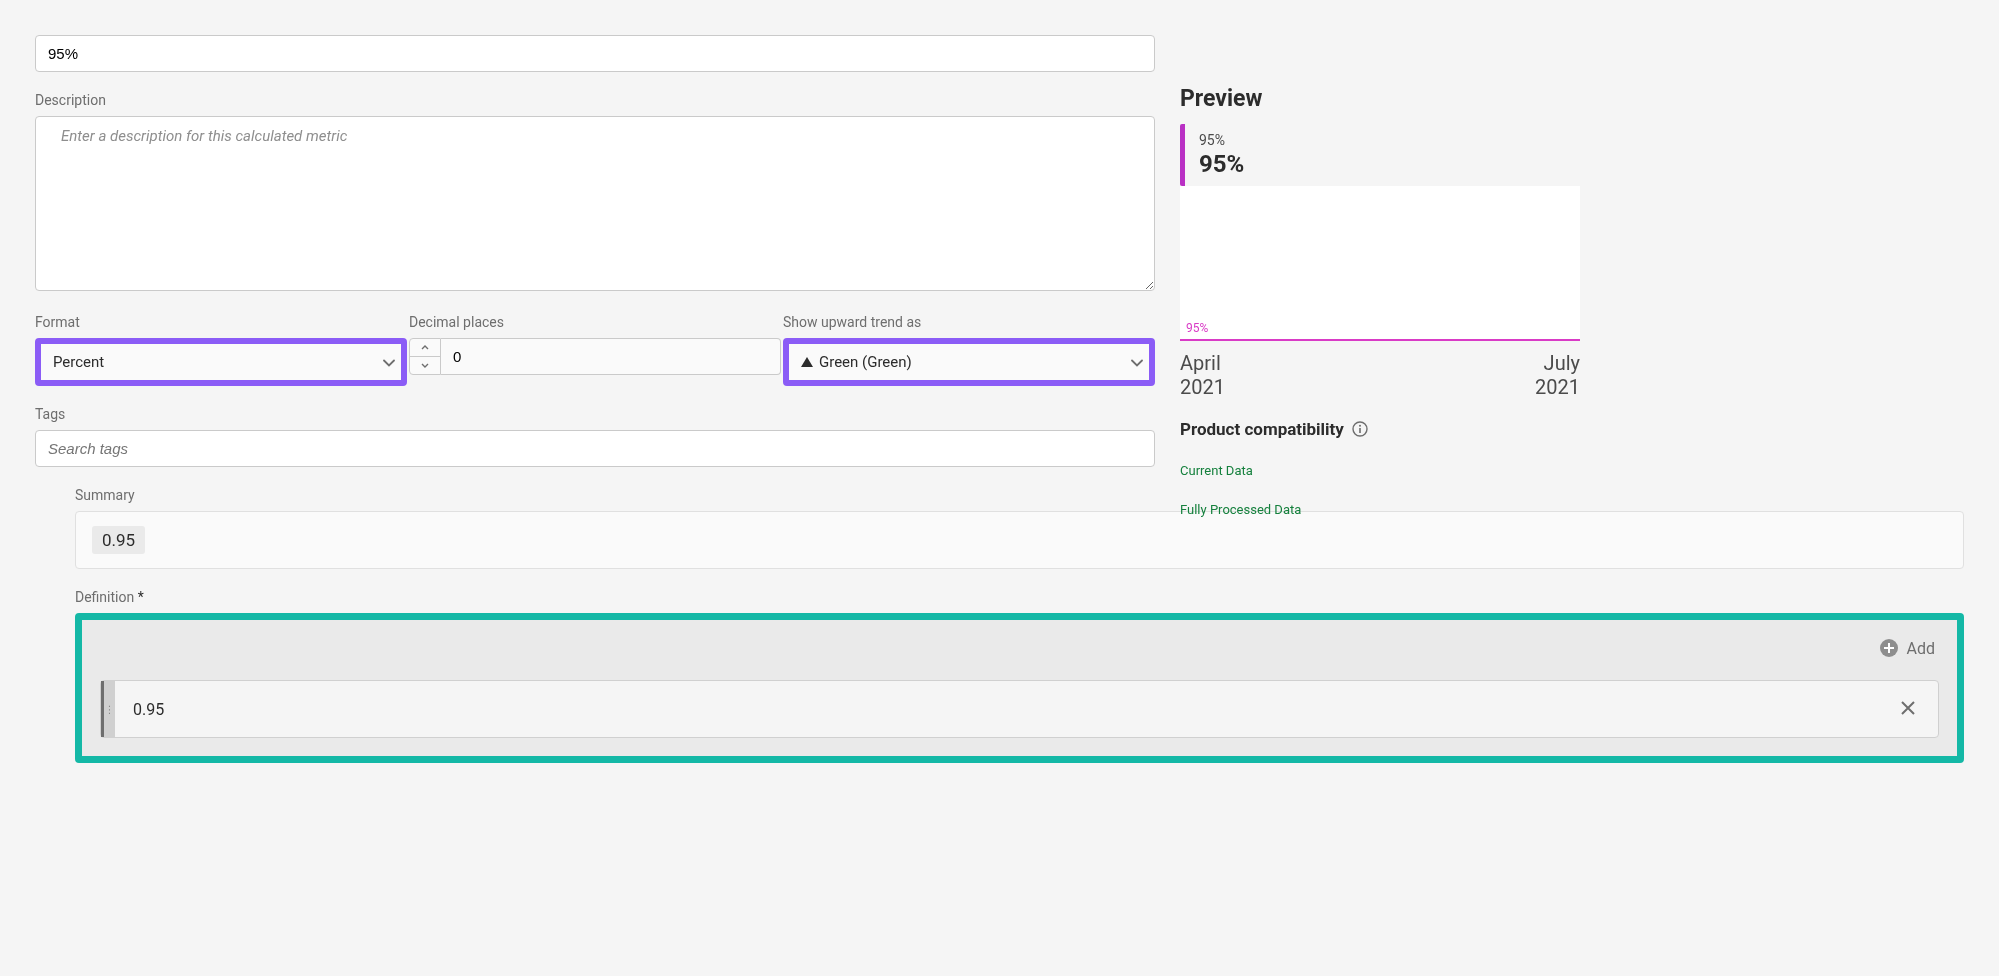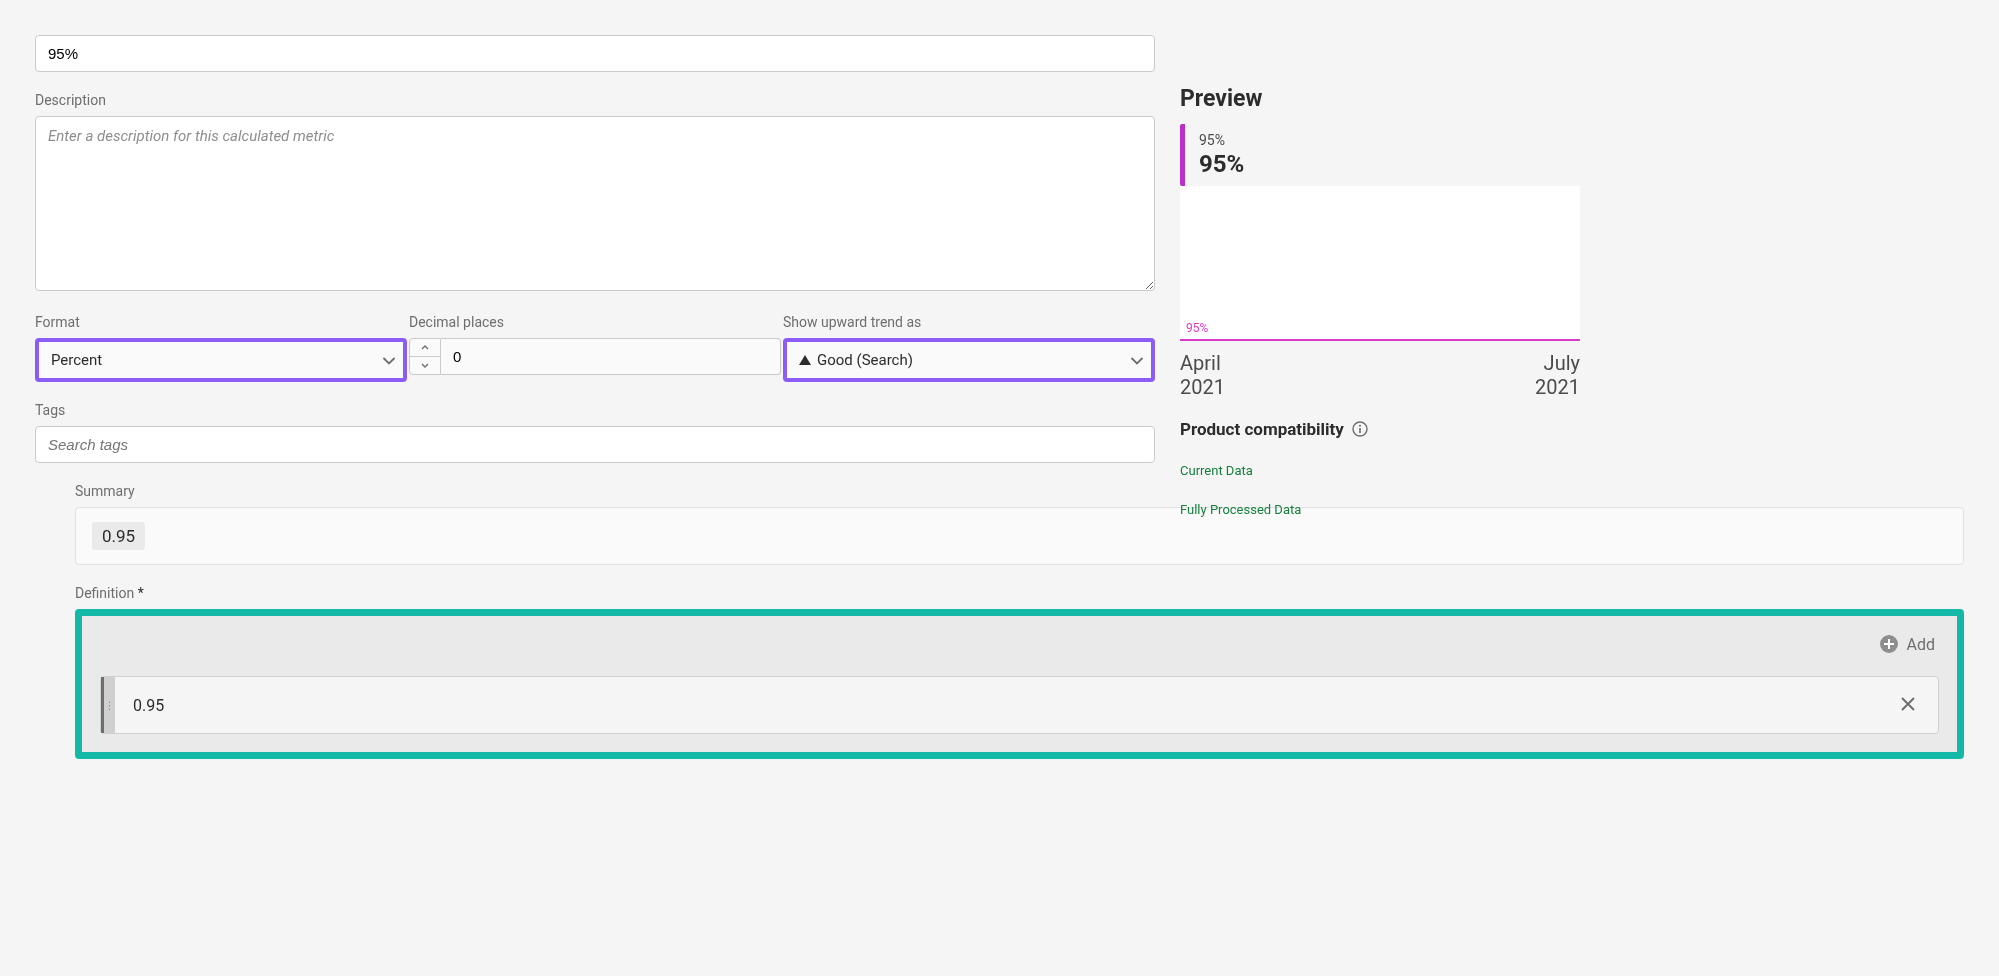--- a/index.html
+++ b/index.html
@@ -45,21 +45,21 @@
       border-radius: 4px;
       padding: 9px 12px;
       font-size: 15px;
       background: white;
       outline: none;
     }
     .textarea {
       width: 100%;
       border: 1px solid #cacaca;
       border-radius: 4px;
-      padding: 10px 12px;
+      padding: 10px 25px;
       font-size: 15px;
       background: white;
       resize: vertical;
       min-height: 175px;
       font-family: inherit;
       outline: none;
       font-style: italic;
       color: #8e8e8e;
     }
     .textarea::placeholder {
@@ -68,21 +68,21 @@
     }
     .form-row {
       display: flex;
       gap: 2px;
     }
     .form-col {
       flex: 1;
     }
     .select {
       width: 100%;
-      border: 4px solid #8b5cf6;
+      border: 6px solid #8b5cf6;
       border-radius: 4px;
       padding: 9px 24px 9px 12px;
       font-size: 15px;
       background: #fafafa;
       position: relative;
       cursor: pointer;
       display: flex;
       align-items: center;
       gap: 6px;
     }
@@ -312,21 +312,21 @@
           </div>
           <input class="number-input" type="text" value="0" style="">
         </div>
       </div>
 
       <div class="form-col">
         <label class="label">Show upward trend as</label>
         <div class="select-wrapper">
           <div class="select">
             <span class="triangle-up"></span>
-            <span>Good (Search)</span>
+            <span>Green (Green)</span>
           </div>
           <span class="chevron">
             <svg width="12" height="8" viewBox="0 0 12 8">
                 <path d="M1 1.5 L6 6.5 L11 1.5" stroke="#6e6e6e" stroke-width="1.8" fill="none" stroke-linecap="round"></path>
               </svg>
           </span>
         </div>
       </div>
     </div>
 

